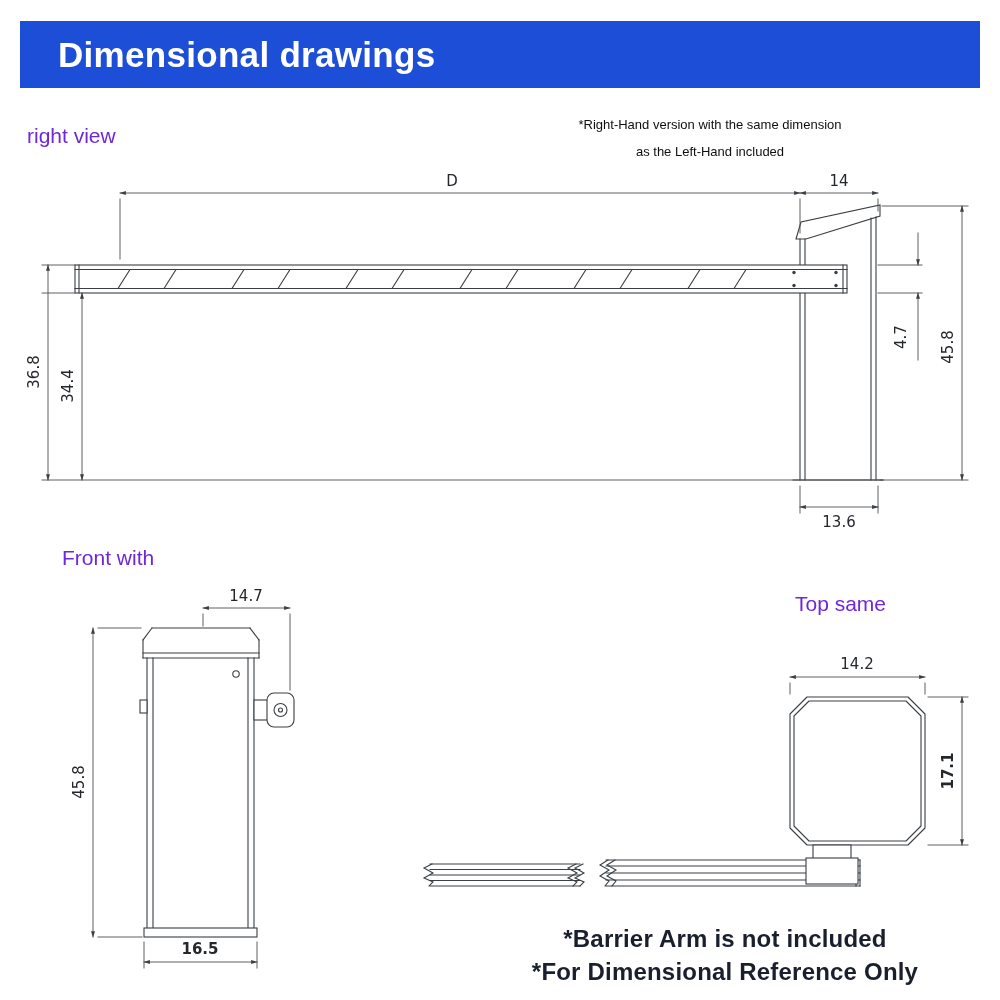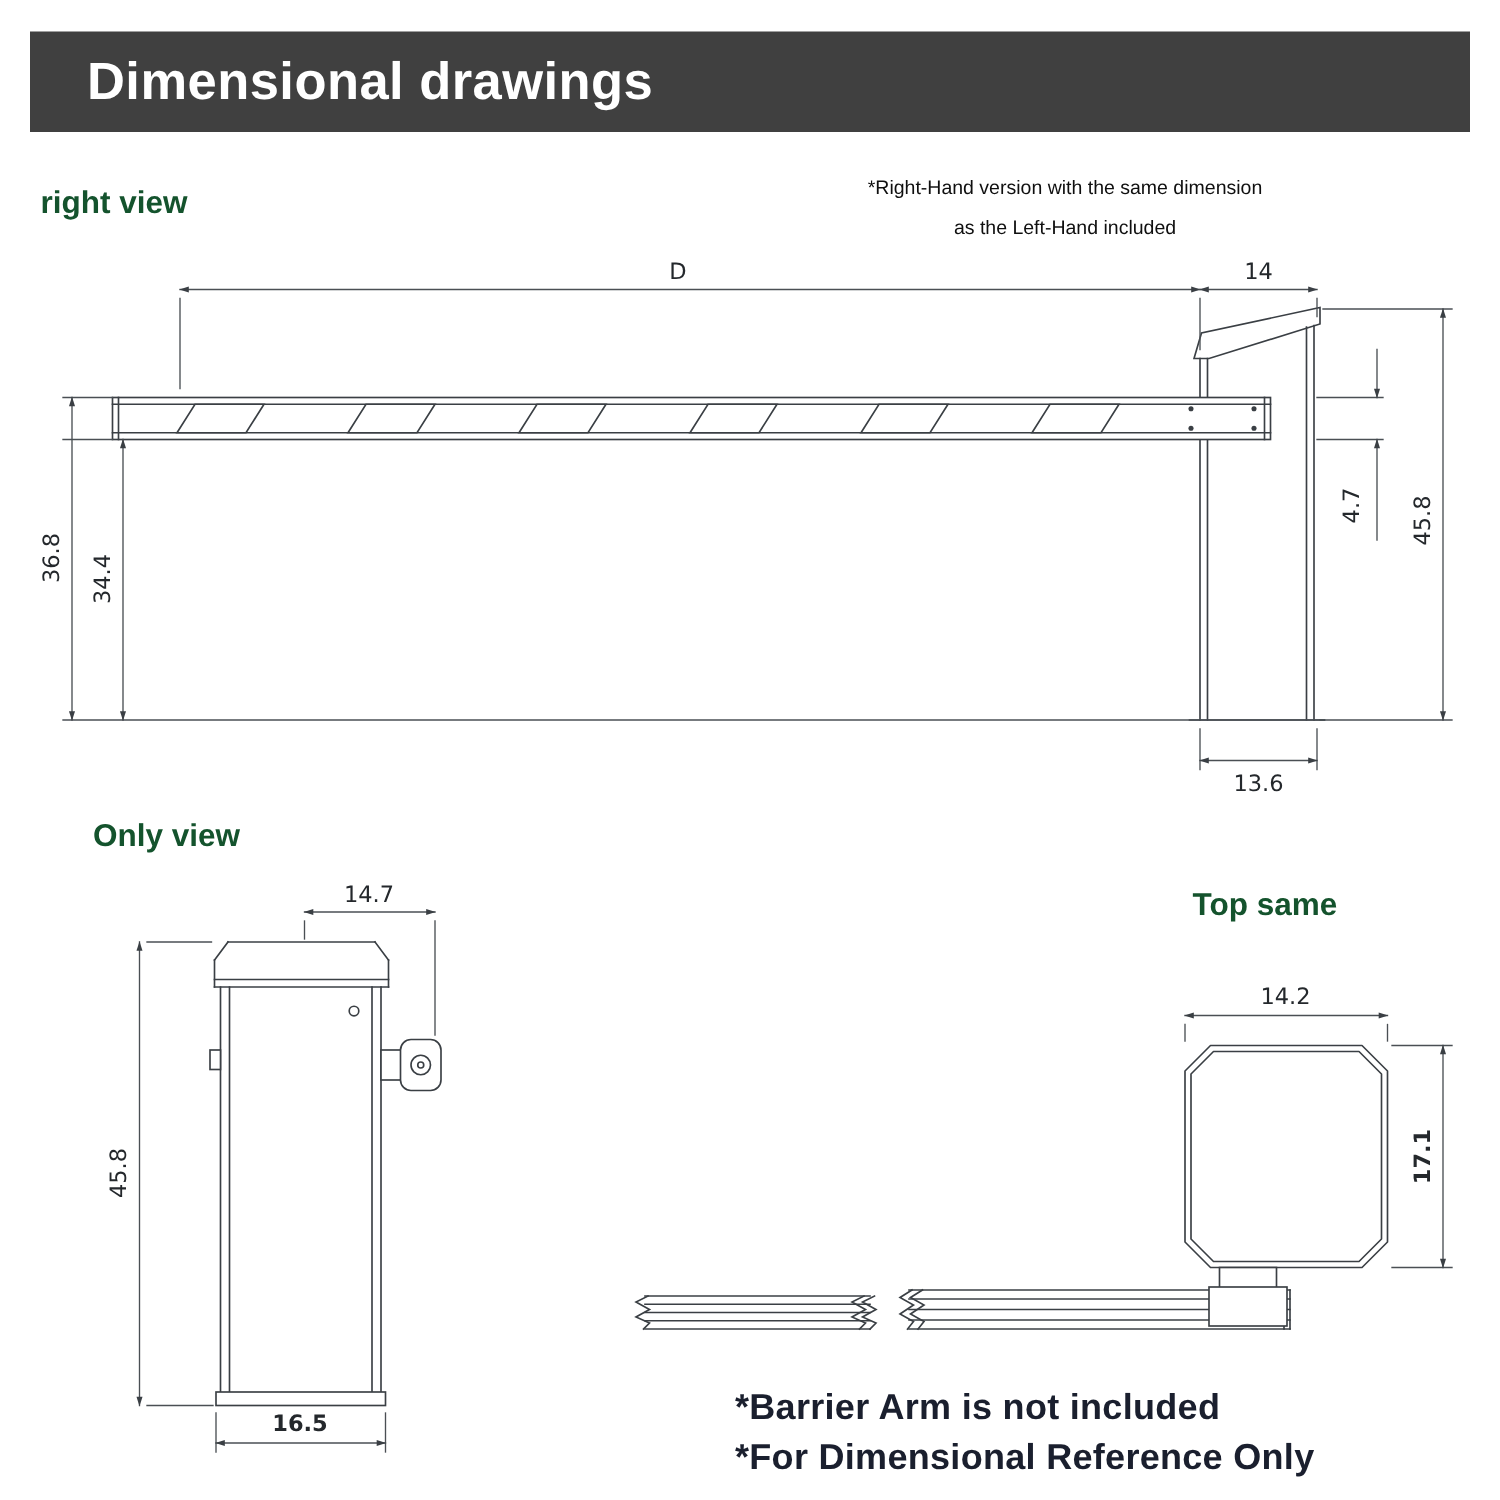--- a/index.html
+++ b/index.html
@@ -9,41 +9,41 @@
     font-family:"Liberation Sans", sans-serif;
     position:relative;
     overflow:hidden;
   }
   .abs { position:absolute; }
   .header-banner {
     left:20px; top:21px; width:960px; height:67px;
     display:flex; align-items:center; padding-left:38px;
   }
   .header-title { font-size:35px; font-weight:bold; letter-spacing:0.3px; }
-  .view-label { font-size:21px; font-weight:bold; color:#14532d; }
+  .view-label { font-size:21px; font-weight:normal; color:#6d28d9; }
   .note {
     text-align:center; font-size:13px; color:#0f0f0f; line-height:27px;
   }
   .footer-note {
-    font-size:24px; color:#1a1f2e; line-height:33px;
+    text-align:center; font-size:24px; color:#1a1f2e; line-height:33px;
     font-weight:600; letter-spacing:0.2px;
   }
   svg { overflow:visible; display:block; }
   svg text {
     font-family:"DejaVu Sans","Liberation Sans",sans-serif;
     font-size:15px; fill:#24282c; stroke:none;
   }
   svg text.b { font-weight:bold; }
   .draw { stroke:#3a3f44; stroke-width:1.1; fill:none; stroke-linecap:square; }
   .thin { stroke:#4a4f54; stroke-width:0.9; }
 </style>
 </head>
 <body>
 
-<div class="abs header-banner" style="background:#404040;color:#ffffff">
+<div class="abs header-banner" style="background:#1d4ed8;color:#ffffff">
   <span class="header-title">Dimensional drawings</span>
 </div>
 
 <div class="abs view-label" style="left:27px; top:124px;">right view</div>
 
 <div class="abs note" style="left:470px; top:111px; width:480px;">
   <div>*Right-Hand version with the same dimension</div>
   <div>as the Left-Hand included</div>
 </div>
 
@@ -116,21 +116,21 @@
 
   <text x="452" y="31" text-anchor="middle">D</text>
   <text x="839" y="31" text-anchor="middle">14</text>
   <text x="39" y="217" text-anchor="middle" transform="rotate(-90 39 217)">36.8</text>
   <text x="73" y="231" text-anchor="middle" transform="rotate(-90 73 231)">34.4</text>
   <text x="906" y="182" text-anchor="middle" transform="rotate(-90 906 182)">4.7</text>
   <text x="953" y="192" text-anchor="middle" transform="rotate(-90 953 192)">45.8</text>
   <text x="839" y="372" text-anchor="middle">13.6</text>
 </svg>
 
-<div class="abs view-label" style="left:62px; top:546px;">Only view</div>
+<div class="abs view-label" style="left:62px; top:546px;">Front with</div>
 
 <svg class="abs" style="left:40px; top:590px;" width="340" height="400" viewBox="0 0 340 400">
   <defs>
     <marker id="arrF" viewBox="0 0 10 10" refX="9.3" refY="5" markerWidth="11" markerHeight="7" orient="auto-start-reverse">
       <path d="M0,1.8 L10,5 L0,8.2 Z" fill="#3a3f44"></path>
     </marker>
   </defs>
 
   <g class="draw">
 

